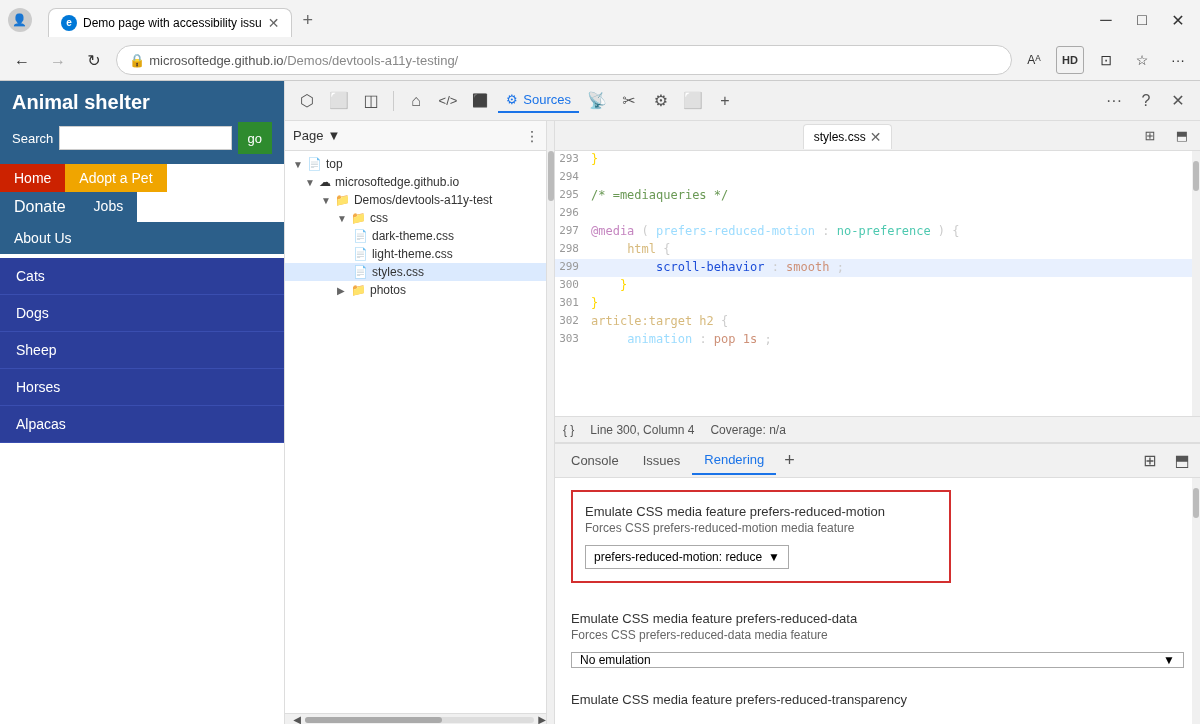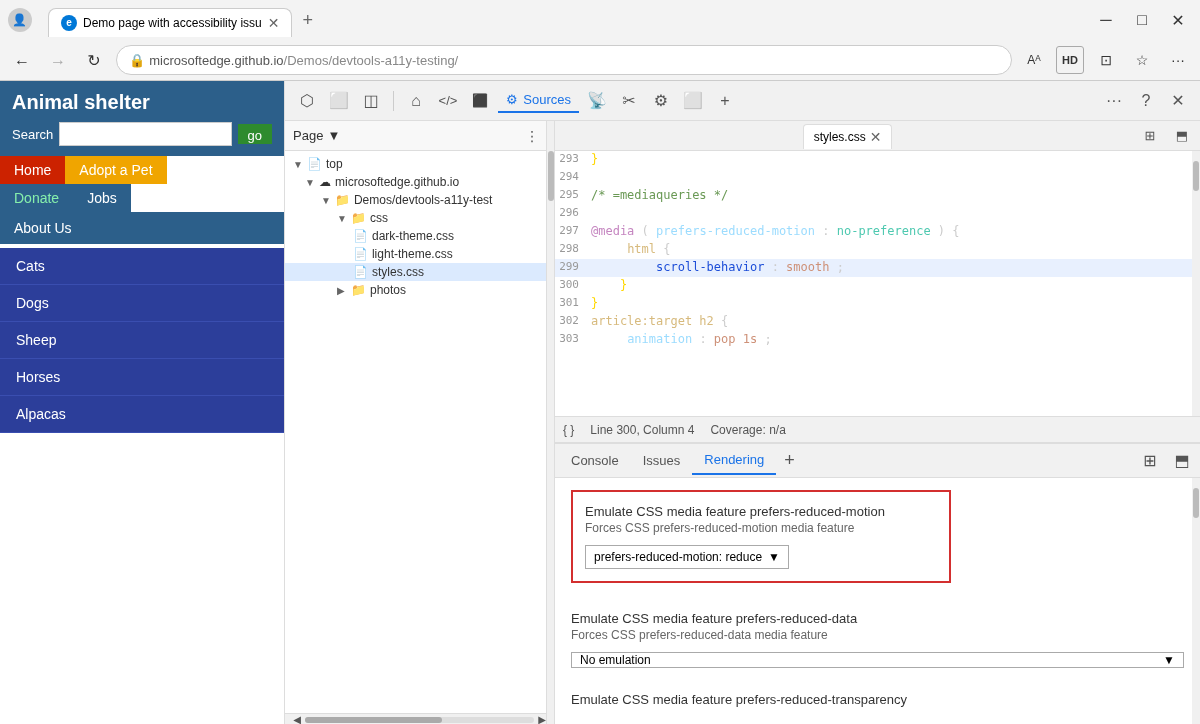--- a/index.html
+++ b/index.html
@@ -24,26 +24,26 @@
     
     .main-container { display: flex; height: calc(724px - 80px); }
 
     
     .website-panel { width: 285px; background: #fff; border-right: 1px solid #ddd; overflow-y: auto; flex-shrink: 0; }
     .site-header { background: #2c5f8a; padding: 10px 12px; }
     .site-title { color: white; font-size: 20px; font-weight: bold; margin-bottom: 8px; }
     .search-bar { display: flex; gap: 6px; align-items: center; }
     .search-label { color: white; font-size: 13px; }
     .search-input { flex: 1; height: 24px; border: 1px solid #ccc; padding: 0 4px; font-size: 12px; }
-    .search-btn { background: #2e8b2e; color: white; border: none; padding: 4px 10px; font-size: 13px; cursor: pointer; height: 20px; }
+    .search-btn { background: #2e8b2e; color: white; border: none; padding: 4px 10px; font-size: 13px; cursor: pointer; height: 32px; }
     .nav-menu { }
     .nav-item-home { background: #cc2200; color: white; display: inline-block; padding: 6px 14px; font-size: 14px; cursor: pointer; }
     .nav-item-adopt { background: #f0a500; color: white; display: inline-block; padding: 6px 14px; font-size: 14px; cursor: pointer; }
     .nav-row1 { display: flex; }
-    .nav-item-donate { color: #86efac; background: #2c5f8a; padding: 6px 14px; font-size: 14px; cursor: pointer; display: inline-block; }
+    .nav-item-donate { color: #ffffff; background: #2c5f8a; padding: 6px 14px; font-size: 16px; cursor: pointer; display: inline-block; }
     .nav-item-jobs { color: white; background: #2c5f8a; padding: 6px 14px; font-size: 14px; cursor: pointer; display: inline-block; }
     .nav-row2 { display: flex; }
     .nav-item-about { color: white; background: #2c5f8a; padding: 8px 14px; font-size: 14px; cursor: pointer; display: block; }
     .animal-list { background: #2c3e9a; margin-top: 4px; }
     .animal-item { color: white; padding: 10px 16px; font-size: 14px; cursor: pointer; border-bottom: 1px solid #3a4eb0; }
     .donation-section { padding: 12px; background: #fff; }
     .donation-title { font-weight: bold; font-size: 14px; margin-bottom: 8px; }
     .donation-btns { display: flex; gap: 4px; }
     .donation-btn { background: #2c5f8a; color: white; padding: 6px 12px; font-size: 14px; cursor: pointer; border: none; }
     .other-text { margin-top: 8px; font-size: 13px; color: #333; }

